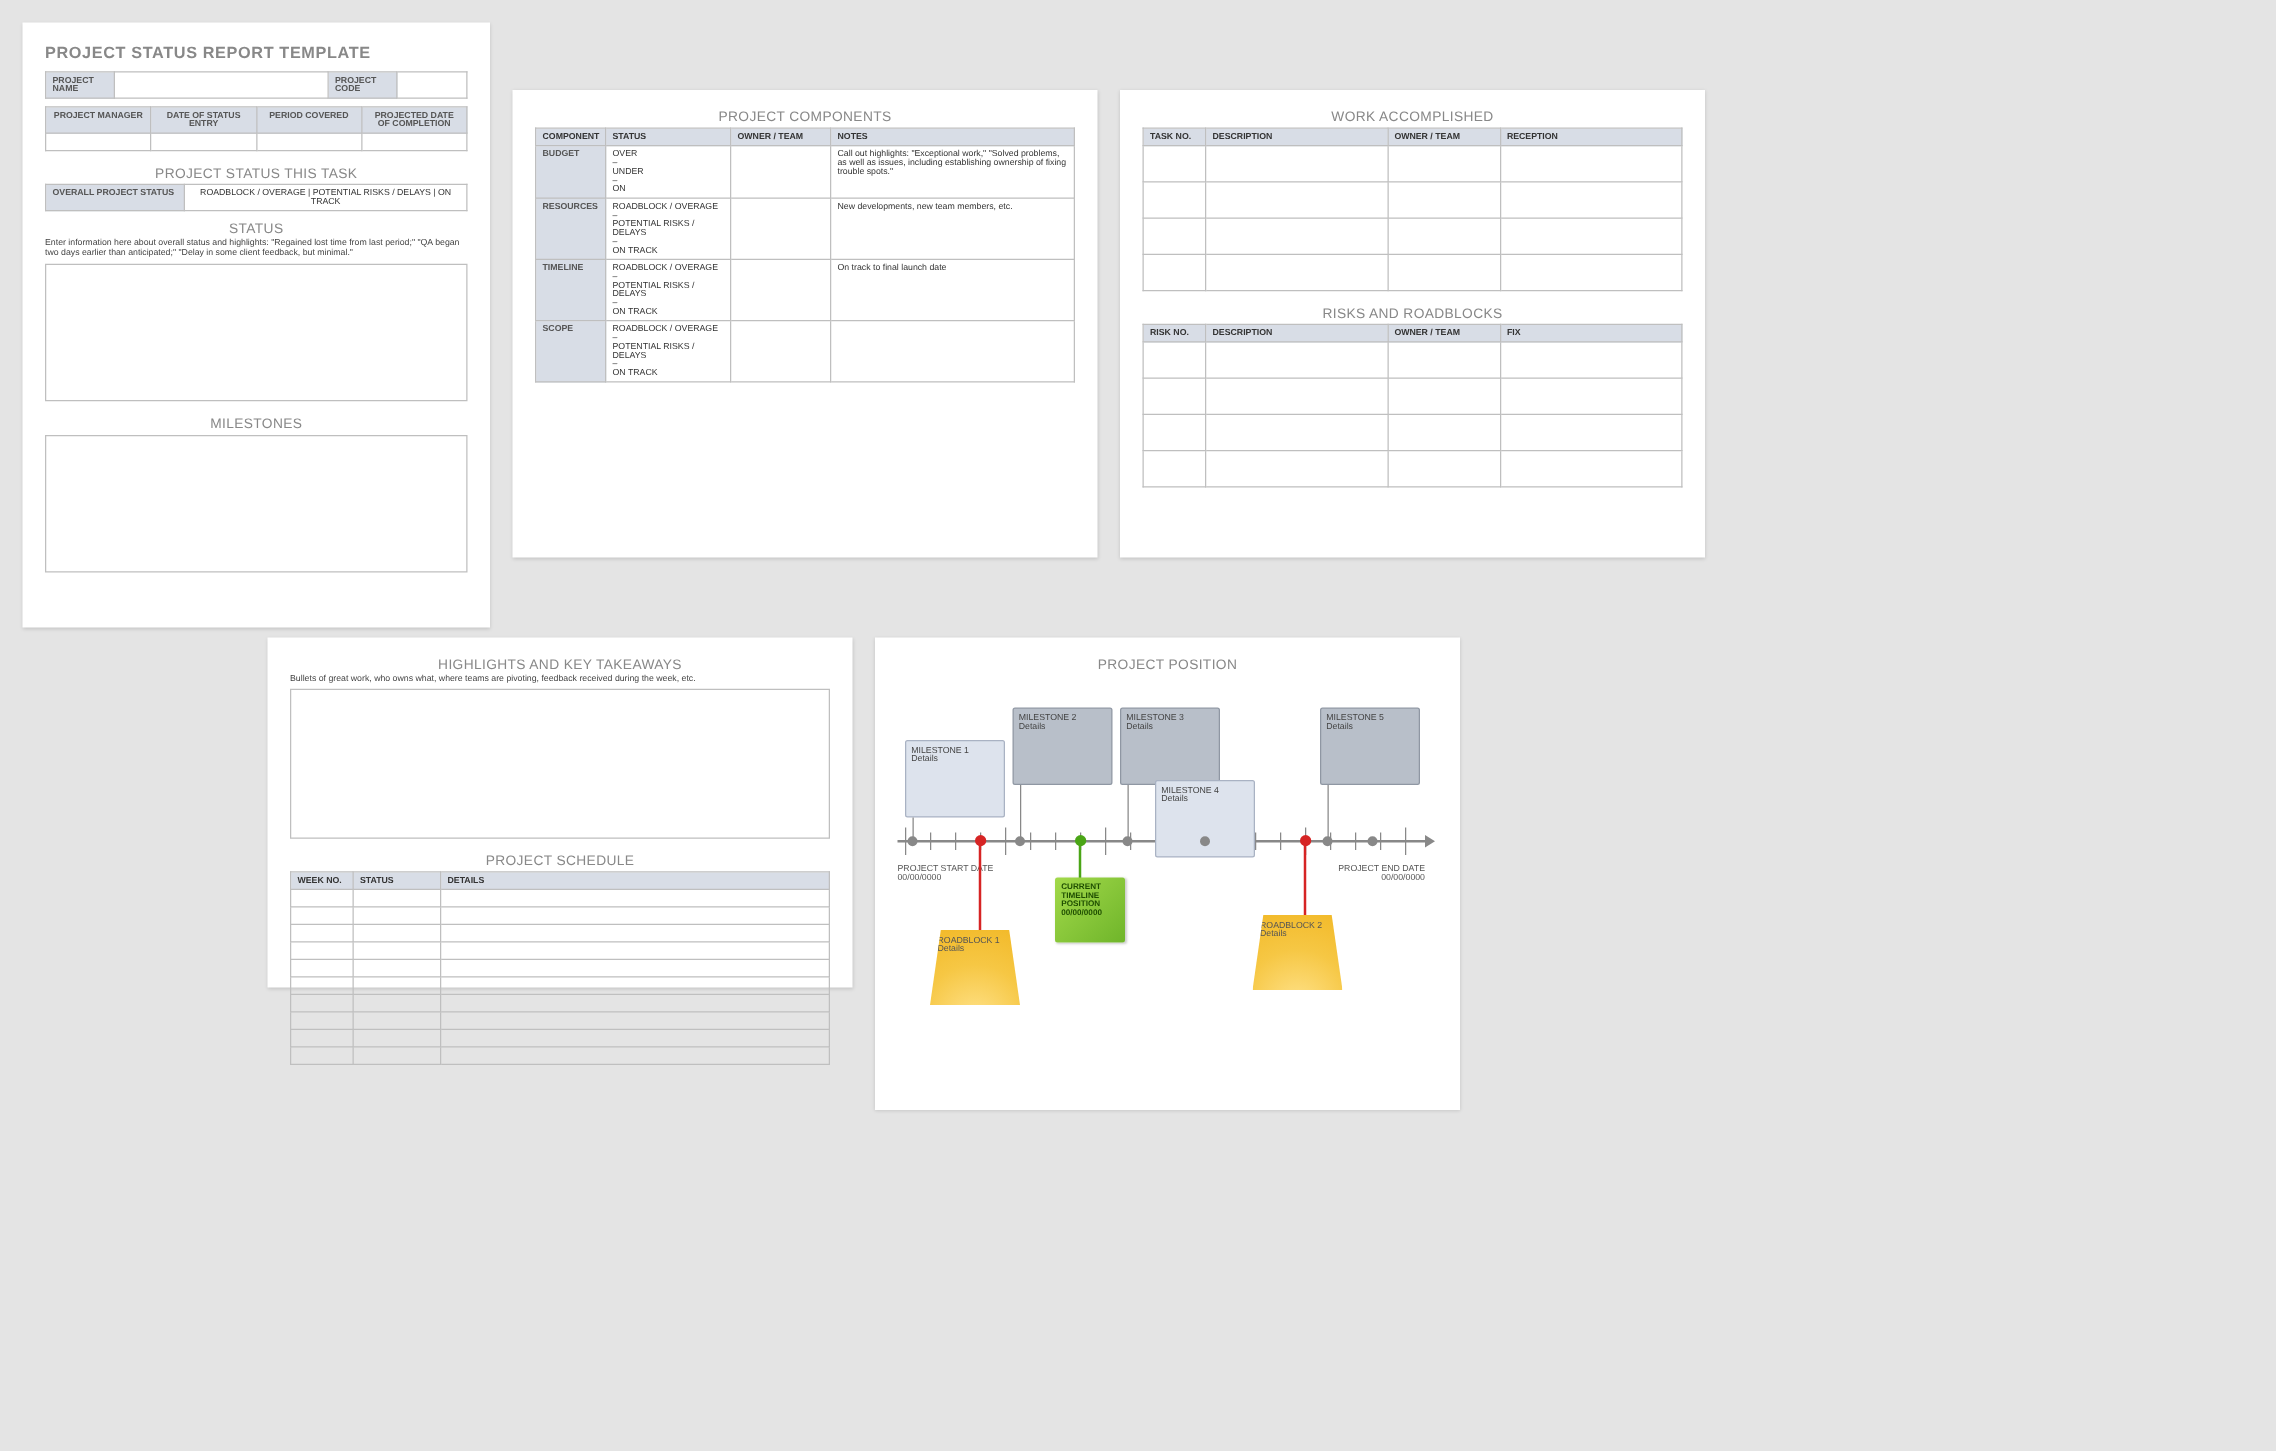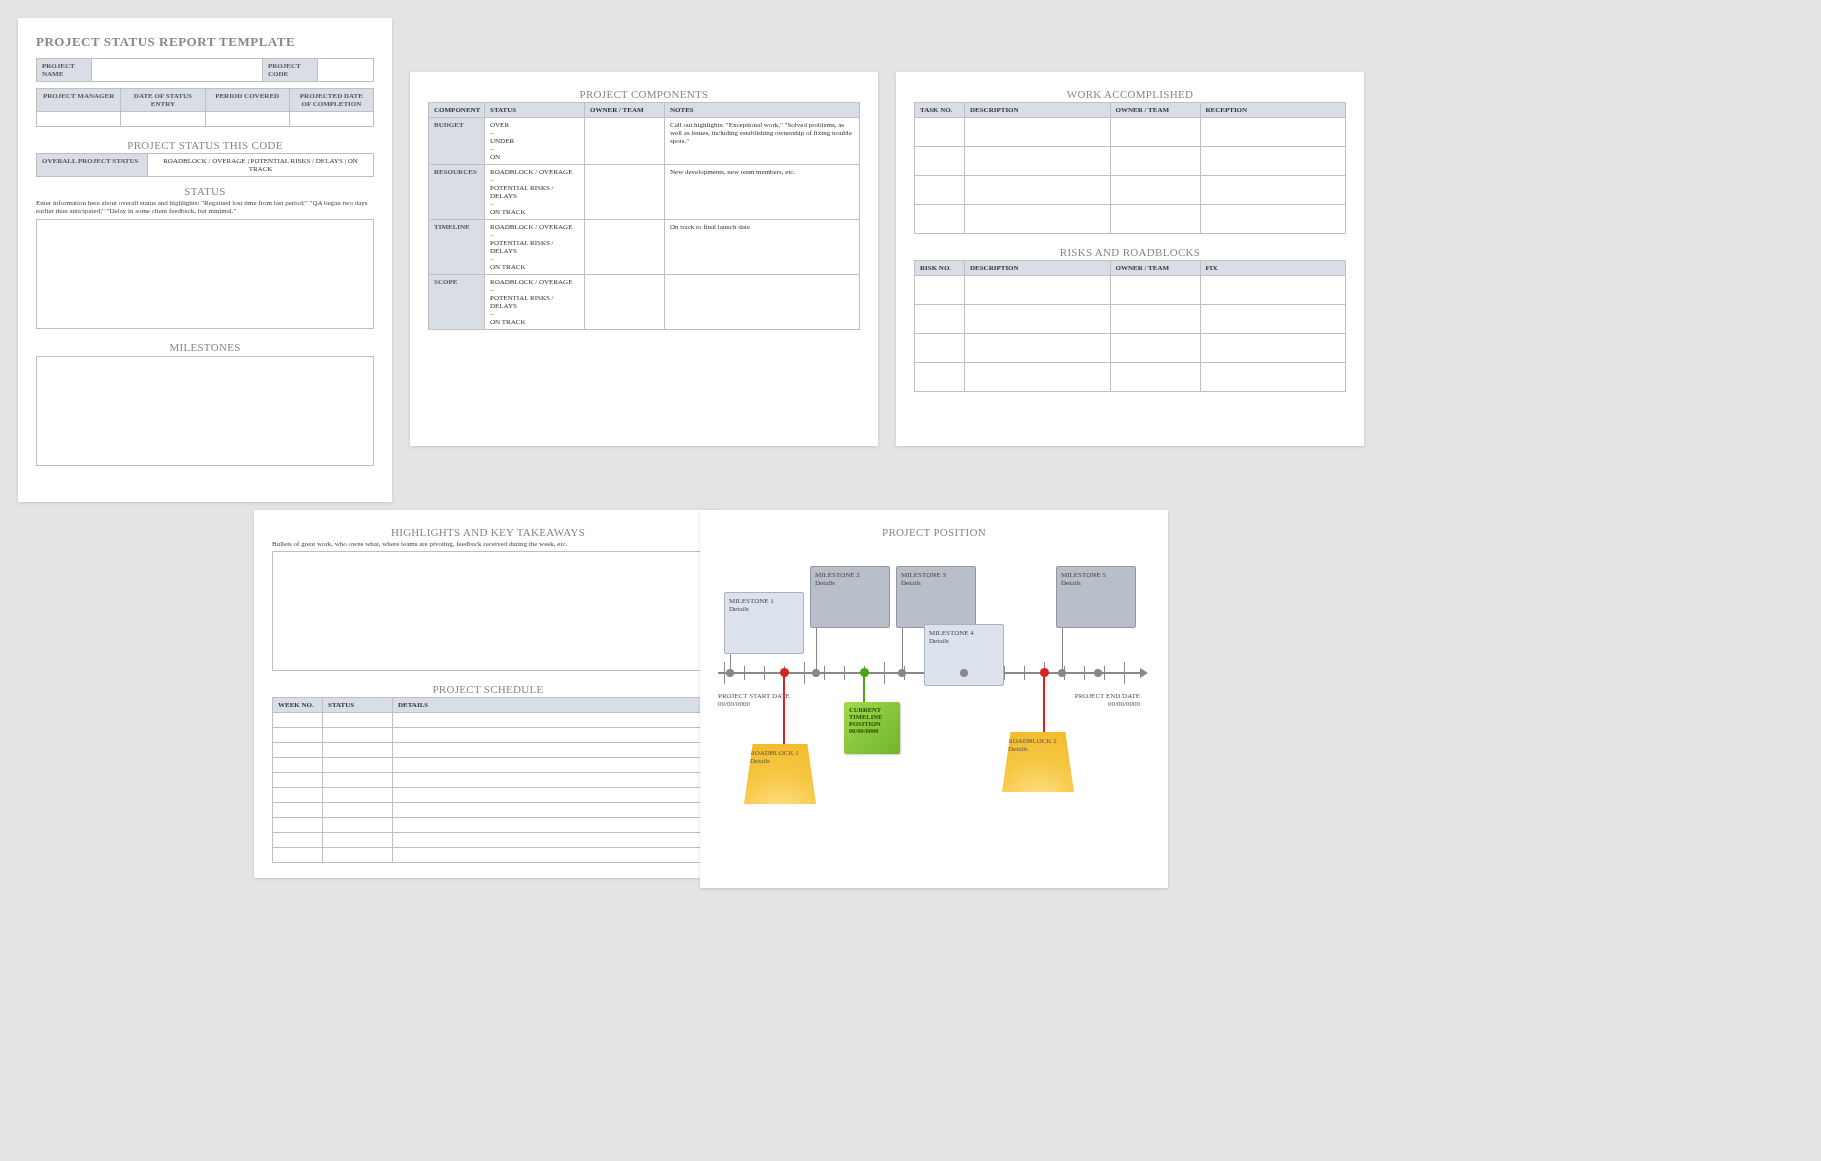--- a/index.html
+++ b/index.html
@@ -14,27 +14,26 @@
     position: relative;
     width: 1785px;
     height: 1125px;
   }
   .page {
     position: absolute;
     background: #fff;
     box-shadow: 0 1px 3px rgba(0,0,0,0.15);
     padding: 16px 18px;
     box-sizing: border-box;
-    font-family: Liberation Serif, serif;
   }
   
   .p1 { left: 0;   top: 0;   width: 374px; height: 484px; }
   .p2 { left: 392px; top: 54px; width: 468px; height: 374px; }
   .p3 { left: 878px; top: 54px; width: 468px; height: 374px; }
-  .p4 { left: 196px; top: 492px; width: 468px; height: 368px; margin-left: 40px; }
+  .p4 { left: 196px; top: 492px; width: 468px; height: 280px; }
   .p5 { left: 682px; top: 492px; width: 468px; height: 378px; }
 
   h1.title {
     font-size: 13px;
     font-weight: bold;
     color: #888;
     letter-spacing: 0.5px;
     margin: 0 0 8px 0;
   }
   h2.section {
@@ -107,21 +106,21 @@
       </tr>
       <tr>
         <td>&nbsp;</td>
         <td></td>
         <td></td>
         <td></td>
       </tr>
     </tbody>
       </table>
 
-    <h2 class="section">PROJECT STATUS THIS CODE</h2>
+    <h2 class="section">PROJECT STATUS THIS TASK</h2>
     <table class="status-row">
       <tbody>
           <tr>
         <td class="sidecell" style="width:100px">OVERALL PROJECT STATUS</td>
         <td style="text-align:center">ROADBLOCK / OVERAGE   |   POTENTIAL RISKS / DELAYS   |   ON TRACK</td>
       </tr>
     </tbody>
       </table>
 
     <h2 class="section" style="margin-top:8px">STATUS</h2>

